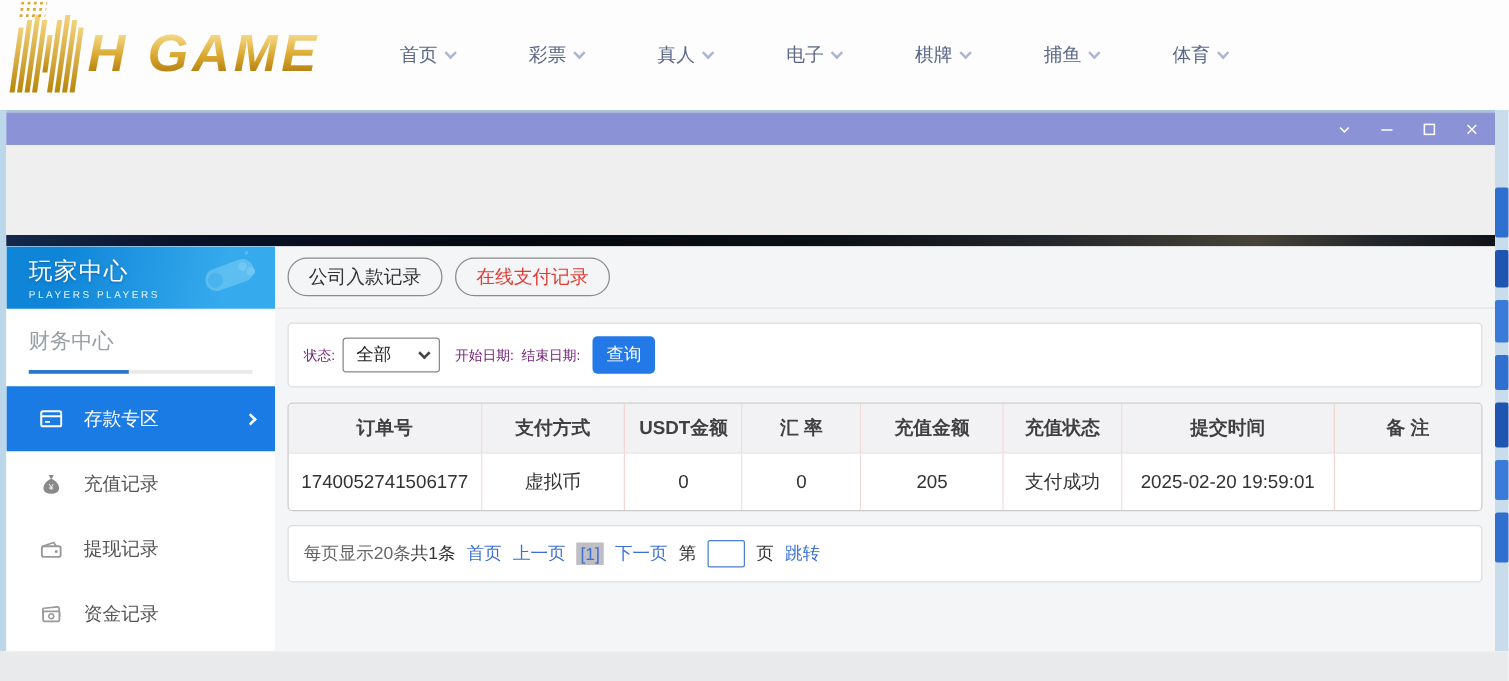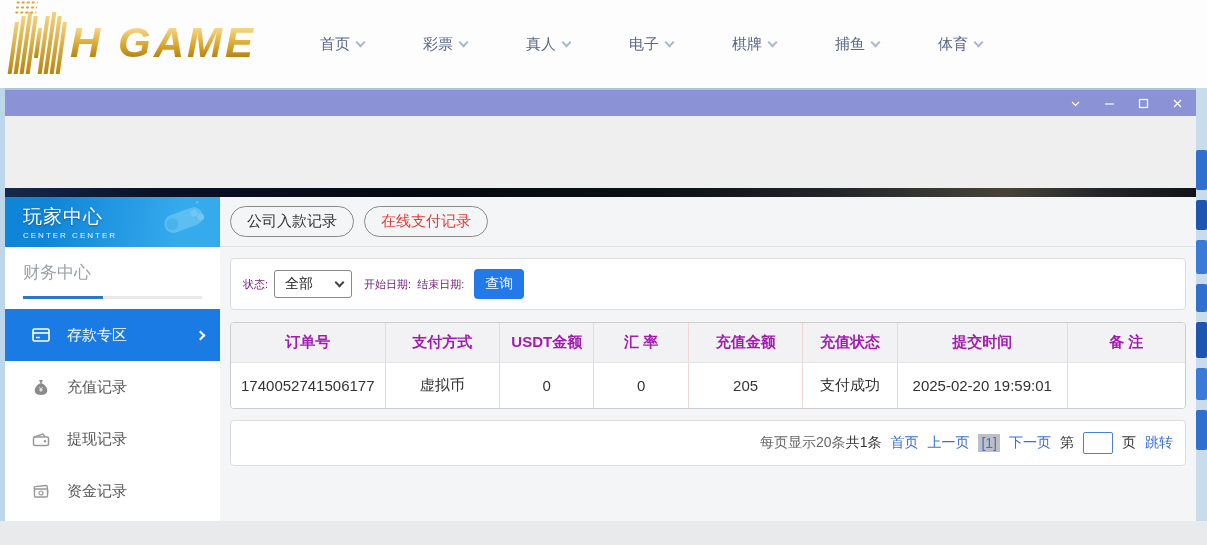--- a/index.html
+++ b/index.html
@@ -73,27 +73,27 @@
       display:flex; align-items:center; justify-content:space-between; padding:0 8px 0 10px; margin-right:6px; cursor:pointer; }
   .select .val { font-size:14px; color:#222; }
   .select .chev-down { border-color:#444; }
   .f-input { width:148px; height:28px; border:1px solid #bbb; border-radius:3px; font-size:14px; color:#222;
       padding:0 8px; margin-right:10px; background:#fff; }
   .btn-query { width:50px; height:30px; background:#2479e8; color:#fff; font-size:14px; border:none;
       border-radius:4px; cursor:pointer; margin-left:4px; }
 
   table.rec { width:calc(100% - 20px); margin:12px 10px 0 10px; border-collapse:separate; border-spacing:0;
       background:#fff; border:1px solid #ccc; border-radius:4px; overflow:hidden; table-layout:fixed; }
-  table.rec th { background:#f2f2f4; height:40px; font-size:15px; font-weight:bold; color:#a21caf;
+  table.rec th { background:#f2f2f4; height:40px; font-size:15px; font-weight:bold; color:#404040;
       border-right:1px solid #f2d6d6; border-bottom:1px solid #e4e4e6; text-align:center; }
   table.rec td { height:45px; font-size:15px; color:#333; text-align:center; background:#fff;
       border-right:1px solid #f2d6d6; overflow:hidden; white-space:nowrap; }
   table.rec th:last-child, table.rec td:last-child { border-right:none; }
 
-  .pager { height:46px; display:flex; align-items:center; justify-content:flex-end; padding:16px 12px; }
+  .pager { height:46px; display:flex; align-items:center; justify-content:flex-start; padding:16px 12px; }
   .pager-left { font-size:14px; color:#666; }
   .pager-right { display:flex; align-items:center; gap:9px; font-size:14px; }
   .pg-text { color:#333; }
   .pg-link { color:#3a6fd6; cursor:pointer; }
   .pg-current { background:#bfbfc3; color:#3a6fd6; padding:1px 3px; cursor:default; }
   .pg-input { width:30px; height:22px; border:1px solid #4a7fd6; border-radius:2px; }
 </style>
 </head>
 <body>
 
@@ -183,21 +183,21 @@
       </span>
     </div>
     <div class="win-gray"></div>
     <div class="dark-strip"></div>
 
     <div class="win-body">
 
       <div class="sidebar">
         <div class="sb-header">
           <div class="sb-title">玩家中心</div>
-          <div class="sb-sub">CENTER CENTER</div>
+          <div class="sb-sub">PLAYERS PLAYERS</div>
           <span class="sb-pad">
             <svg width="52" height="40" viewBox="0 0 52 40">
               <g transform="rotate(-20 26 20)" fill="#7fd0f5">
                 <rect x="6" y="10" width="40" height="18" rx="9"></rect>
                 <circle cx="14" cy="19" r="6" fill="#5bbcee"></circle>
                 <circle cx="38" cy="16" r="3.4" fill="#a8e0f8"></circle>
                 <circle cx="43" cy="22" r="3.4" fill="#a8e0f8"></circle>
                 <path d="M44 8 q4 -6 8 -4" stroke="#7fd0f5" stroke-width="2" fill="none"></path>
               </g>
             </svg>

